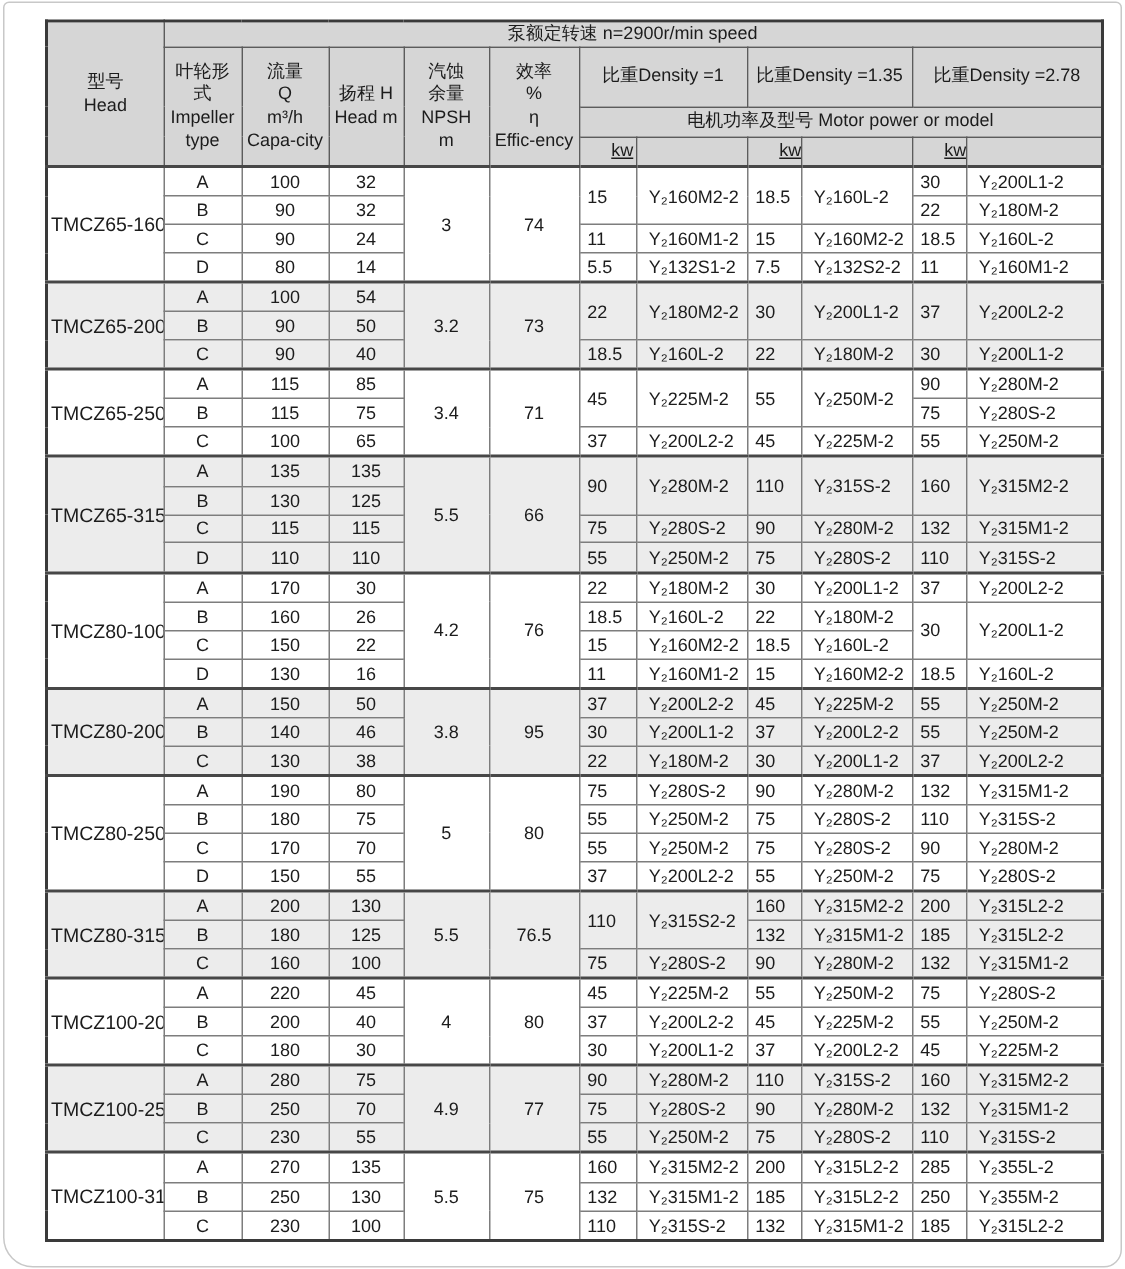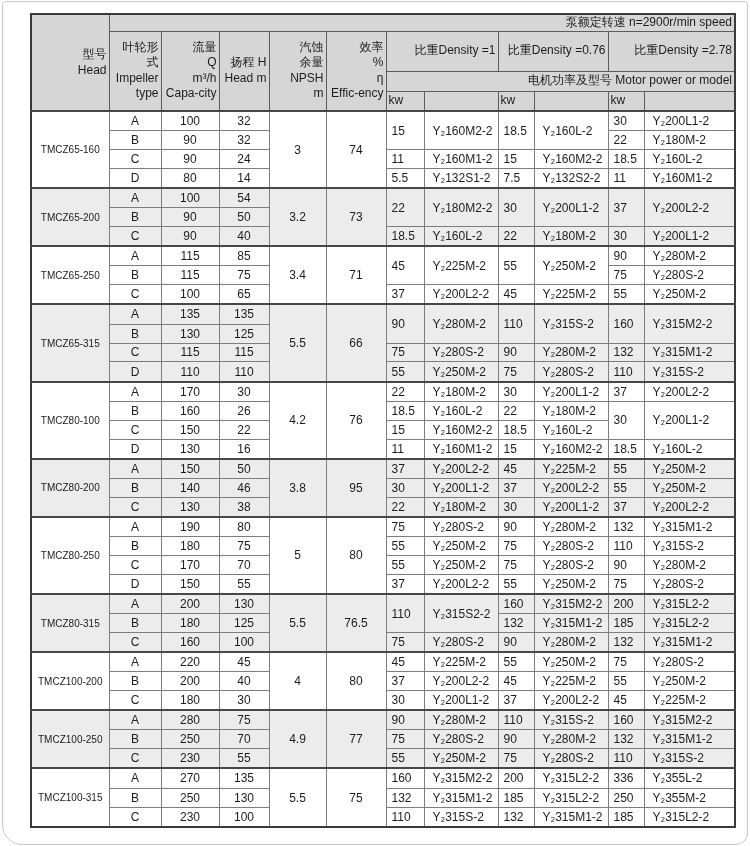--- a/index.html
+++ b/index.html
@@ -16,33 +16,32 @@
     border-collapse:collapse;table-layout:fixed;
     border:2px solid #3a3a3a;font-size:12px;
   }
   .pump th,.pump td{
     border:1px solid #7d7d7d;padding:0 2px;text-align:center;vertical-align:middle;
     overflow:hidden;white-space:nowrap;
   }
   .pump thead th{
     background:#d6d6d6;font-weight:normal;white-space:pre-line;line-height:1.28;
     border-color:#5c5c5c;
-    text-align:right;
   }
   .pump thead tr.h1{height:17px;}
   .pump thead tr.h2{height:40px;margin-top:40px;}
   .pump thead tr.h3{height:20px;}
   .pump thead tr.h4{height:20px;}
-  .pump thead .kw-h{text-align:left;padding-left:2px;}
+  .pump thead .kw-h{text-align:left;padding-left:21px;text-decoration:underline;}
   .pump tbody tr.gsep td{border-top:2px solid #474747;}
   .pump tbody tr.shaded td{background:#ececec;}
   .pump tbody td{background:#ffffff;}
   .pump td.kw{text-align:left;padding-left:5px;}
   .pump td.mm{text-align:left;padding-left:8px;}
-  .pump td.model{font-size:10px;}
+  .pump td.model{font-size:13px;}
 </style>
 </head>
 <body>
 
 <div class="page">
   <div class="page-edge"></div>
 
   <table class="pump">
     <colgroup>
       <col style="width:78px">
@@ -77,21 +76,21 @@
 Head m</th>
         <th rowspan="3">汽蚀
 余量
 NPSH
 m</th>
         <th rowspan="3">效率
 %
 η
 Effic-ency</th>
         <th colspan="2">比重Density =1</th>
-        <th colspan="2">比重Density =0.76</th>
+        <th colspan="2">比重Density =1.35</th>
         <th colspan="2">比重Density =2.78</th>
       </tr>
       <tr class="h3">
         <th colspan="6">电机功率及型号 Motor power or model</th>
       </tr>
       <tr class="h4">
         <th class="kw-h">kw</th>
         <th></th>
         <th class="kw-h">kw</th>
         <th></th>
@@ -484,21 +483,21 @@
           <td rowspan="3" class="model">TMCZ100-315</td>
           <td>A</td>
           <td>270</td>
           <td>135</td>
           <td rowspan="3">5.5</td>
           <td rowspan="3">75</td>
           <td class="kw">160</td>
           <td class="mm">Y₂315M2-2</td>
           <td class="kw">200</td>
           <td class="mm">Y₂315L2-2</td>
-          <td class="kw">336</td>
+          <td class="kw">285</td>
           <td class="mm">Y₂355L-2</td>
         </tr>
         <tr>
           <td>B</td>
           <td>250</td>
           <td>130</td>
           <td class="kw">132</td>
           <td class="mm">Y₂315M1-2</td>
           <td class="kw">185</td>
           <td class="mm">Y₂315L2-2</td>

